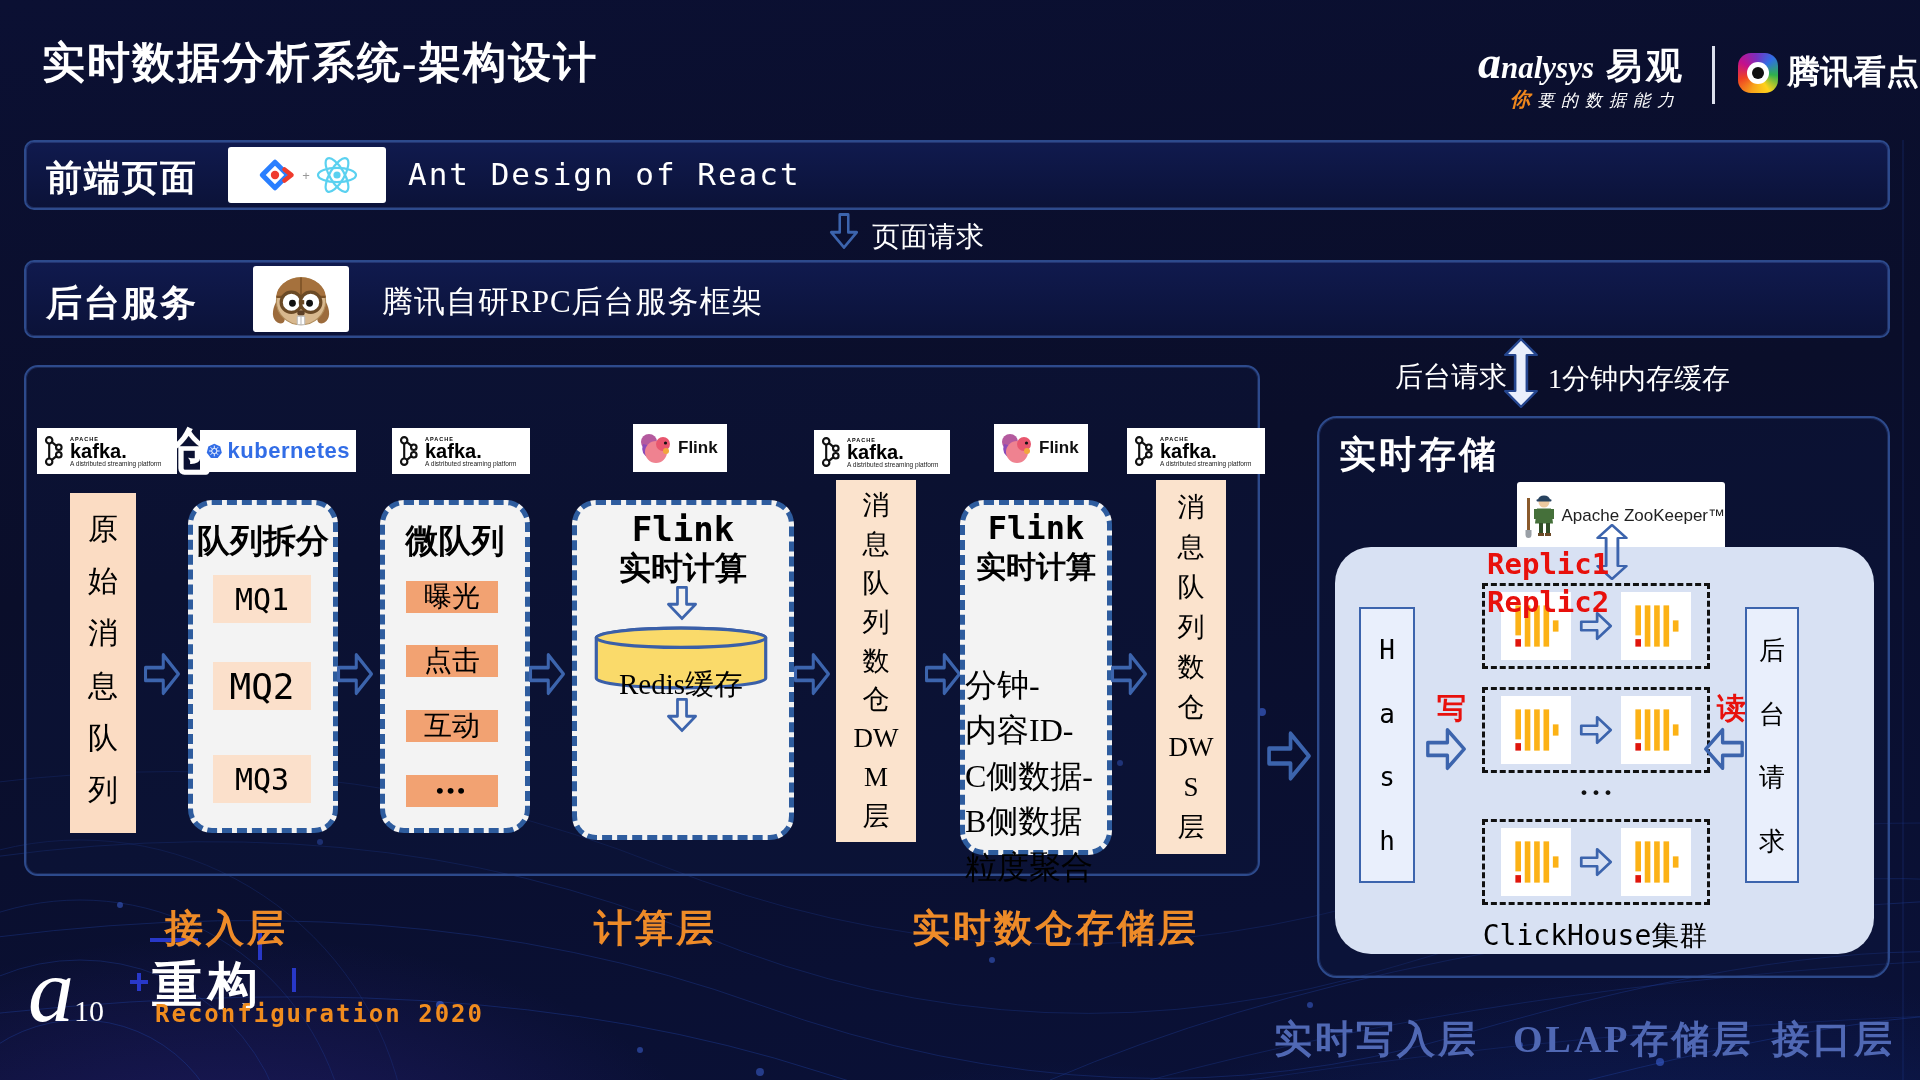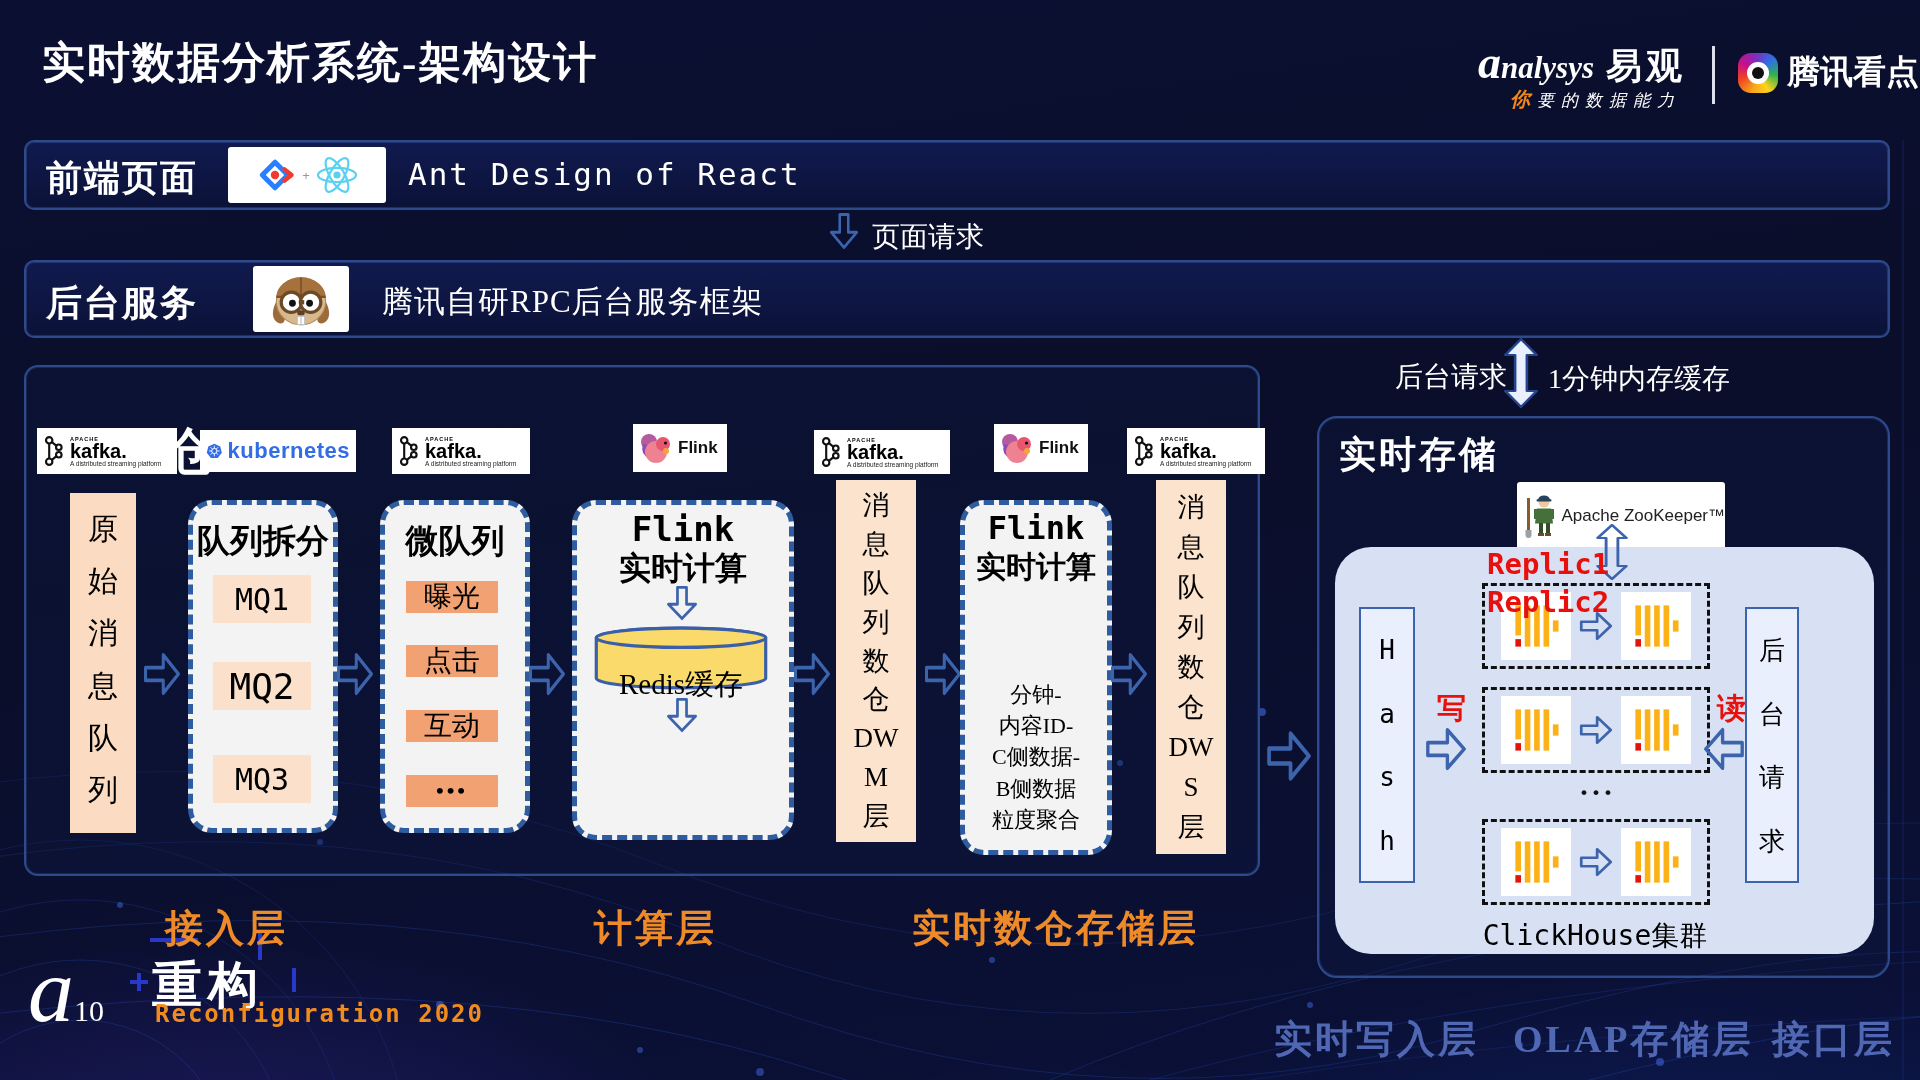--- a/index.html
+++ b/index.html
@@ -362,21 +362,21 @@
 M
 层</div>
 
   <svg class="har abs z1" style="left:924px;top:650px" width="38" height="48" viewBox="0 0 30 30" preserveAspectRatio="none">
       <polygon points="2,11 16,11 16,3 28,15 16,27 16,19 2,19"></polygon>
     </svg>
 
   <div class="dbox" style="left:960px;top:500px;width:142px;height:345px">
     <div class="abs mono" style="top:4px;width:100%;text-align:center;font-size:32px;font-weight:700;color:#000">Flink</div>
     <div class="abs" style="top:42px;width:100%;text-align:center;font-size:30px;font-weight:700;color:#000">实时计算</div>
-    <div class="abs" style="top:174px;width:100%;text-align:center;font-size:22px;line-height:1.42;color:#000;white-space:pre-line">分钟-
+    <div class="abs" style="top:158px;width:100%;font-size:32px;line-height:1.42;color:#000;white-space:pre-line">分钟-
 内容ID-
 C侧数据-
 B侧数据
 粒度聚合</div>
   </div>
 
   <svg class="har abs z1" style="left:1110px;top:650px" width="38" height="48" viewBox="0 0 30 30" preserveAspectRatio="none">
       <polygon points="2,11 16,11 16,3 28,15 16,27 16,19 2,19"></polygon>
     </svg>
 

